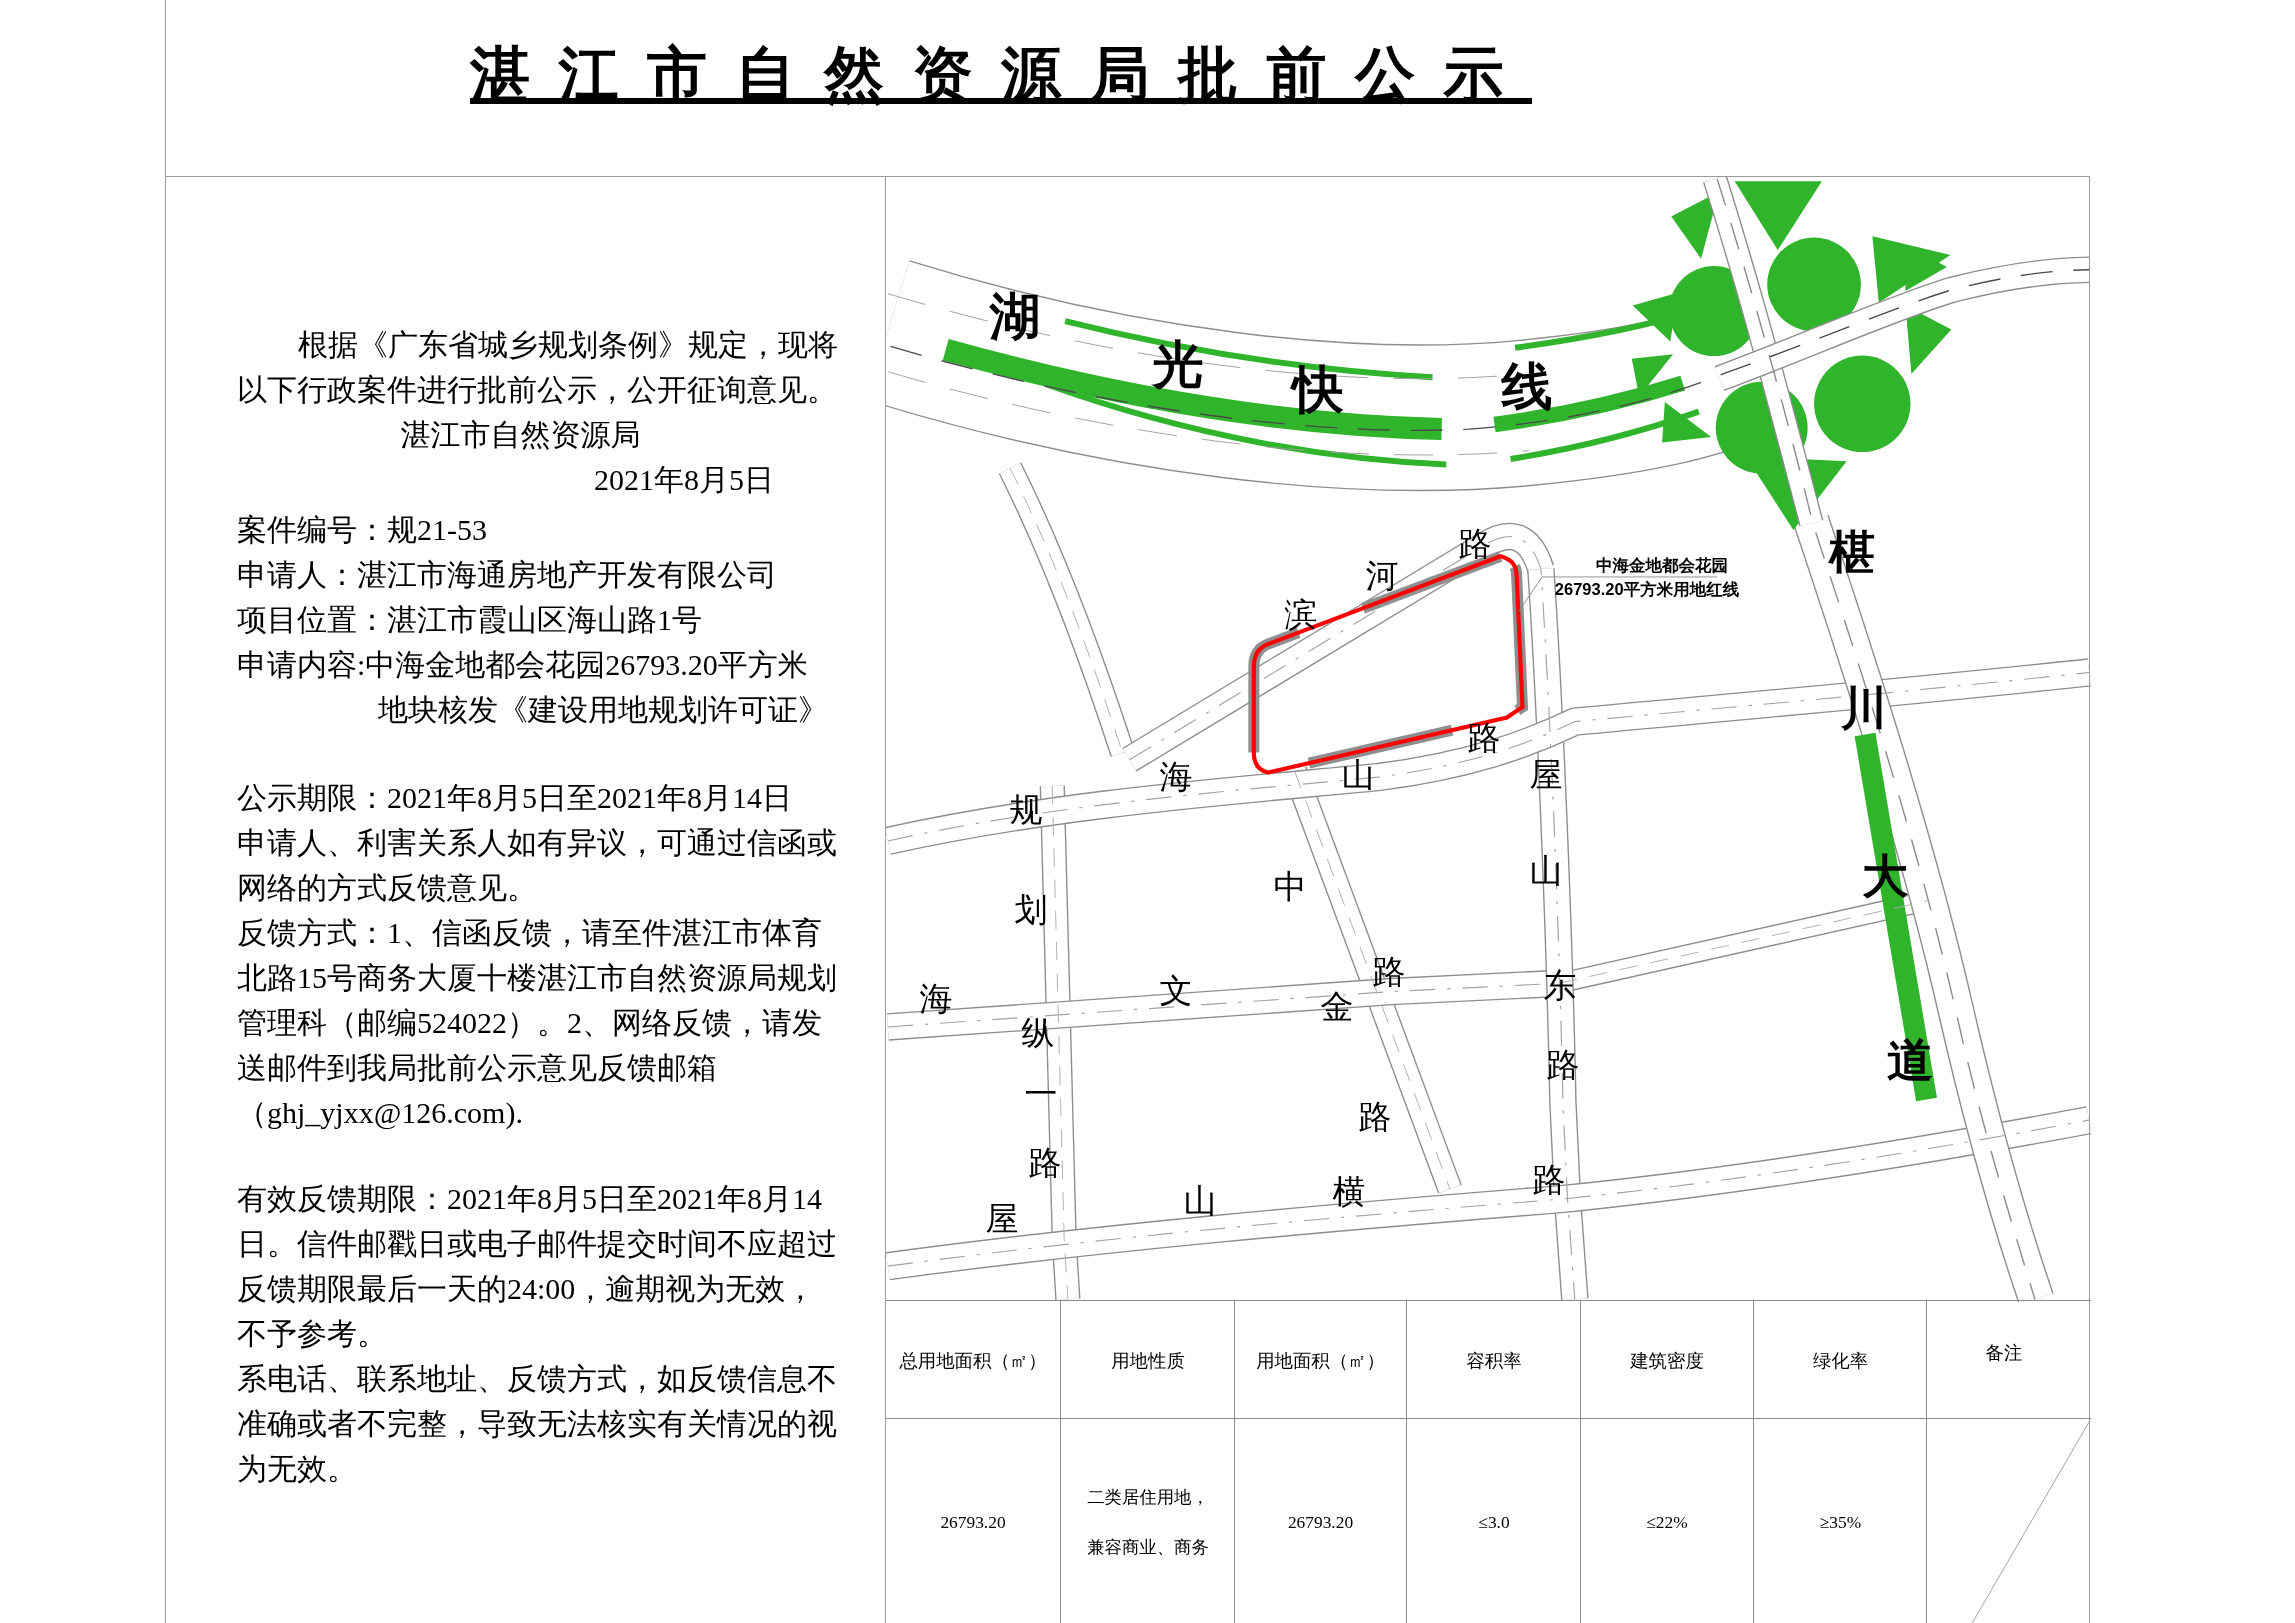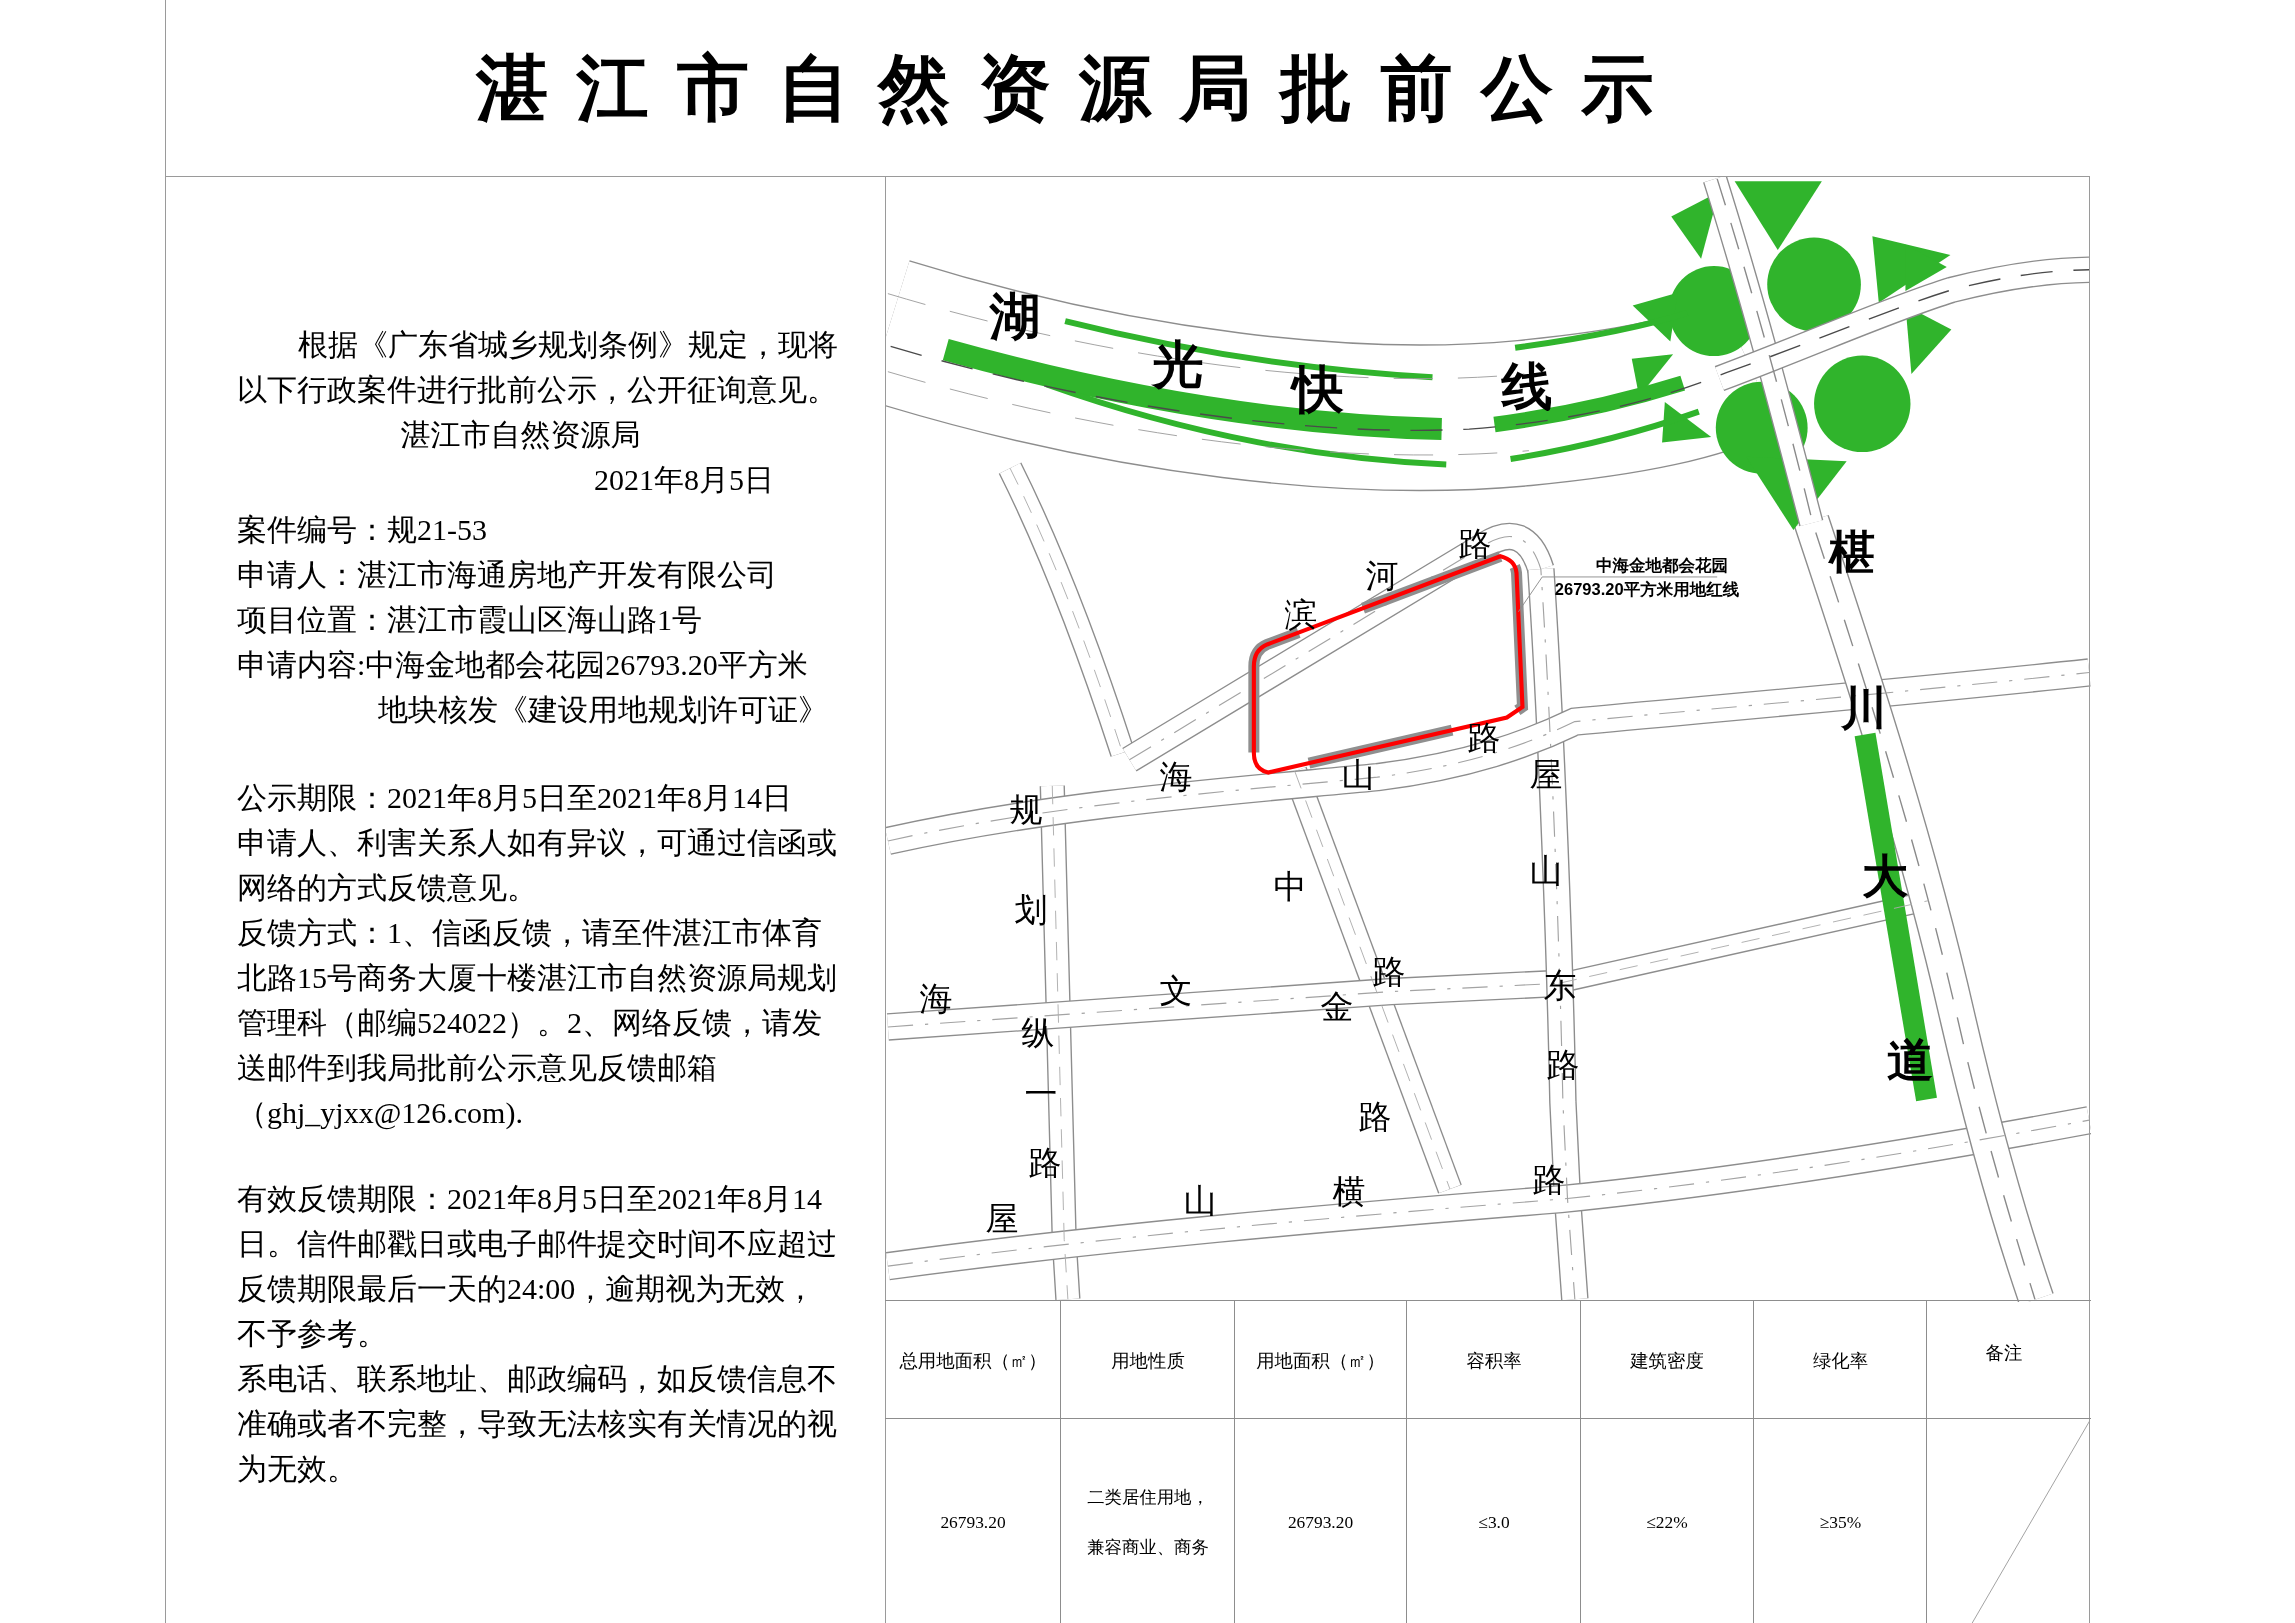--- a/index.html
+++ b/index.html
@@ -1,20 +1,20 @@
 <!DOCTYPE html>
 <html style="font-size:7.3px"><head>
 <meta charset="utf-8">
 <style>
   html,body{margin:0;padding:0;background:#ffffff;}
   #page{position:relative;width:2295px;height:1623px;background:#ffffff;overflow:hidden;
         font-family:"Liberation Serif","DejaVu Serif",serif;color:#000;}
   .rule{position:absolute;background:#9a9a9a;}
-  #title{position:absolute;left:468px;top:33px;font-size:72px;font-weight:bold;
-         letter-spacing:28.5px;white-space:nowrap;margin:8px;}
+  #title{position:absolute;left:468px;top:33px;font-size:60px;font-weight:bold;
+         letter-spacing:28.5px;white-space:nowrap;margin:2px;text-decoration:underline;}
   
   .para{position:absolute;left:237px;width:643px;font-size:30px;line-height:45px;}
   .ln{white-space:nowrap;font-family:Liberation Serif, serif;}
   .ind2{padding-left:61px;}
   .ind4{padding-left:141px;}
   .alr1{text-align:center;padding-right:76px;}
   .alr2{text-align:right;padding-right:106px;}
   
   #mapsvg{position:absolute;left:886px;top:177px;}
   .rc{position:absolute;transform:translate(-50%,-50%);font-weight:bold;white-space:nowrap;}
@@ -58,21 +58,21 @@
       <div class="ln">北路15号商务大厦十楼湛江市自然资源局规划</div>
       <div class="ln">管理科（邮编524022）。2、网络反馈，请发</div>
       <div class="ln">送邮件到我局批前公示意见反馈邮箱</div>
       <div class="ln">（ghj_yjxx@126.com).</div>
     </div>
     <div class="para" style="top:1176px">
       <div class="ln">有效反馈期限：2021年8月5日至2021年8月14</div>
       <div class="ln">日。信件邮戳日或电子邮件提交时间不应超过</div>
       <div class="ln">反馈期限最后一天的24:00，逾期视为无效，</div>
       <div class="ln">不予参考。</div>
-      <div class="ln">系电话、联系地址、邮政编码，如反馈信息不</div>
+      <div class="ln">系电话、联系地址、反馈方式，如反馈信息不</div>
       <div class="ln">准确或者不完整，导致无法核实有关情况的视</div>
       <div class="ln">为无效。</div>
     </div>
   </div>
 
   <svg id="mapsvg" width="1205" height="1125" viewBox="1930 386 2624 2450">
     <g stroke-linecap="butt" fill="none">
 
       <g>
 

